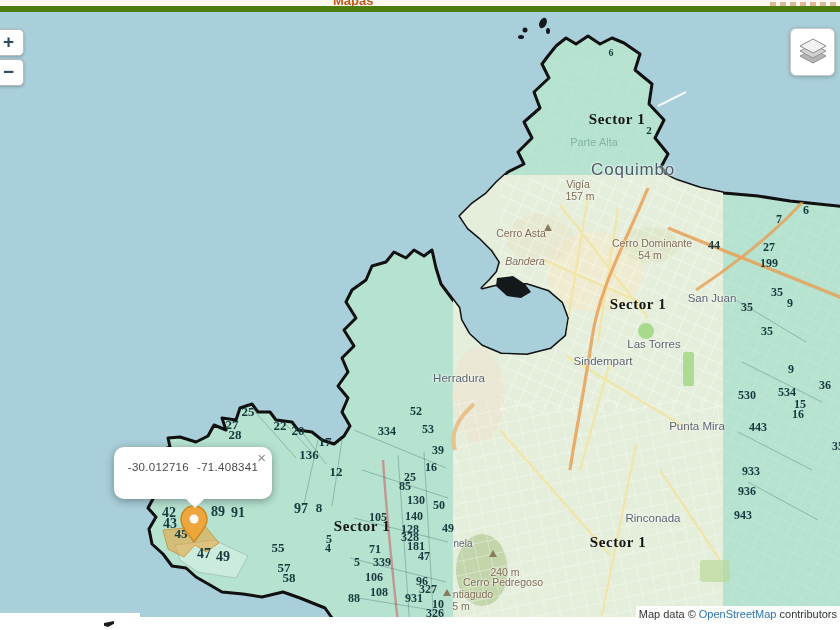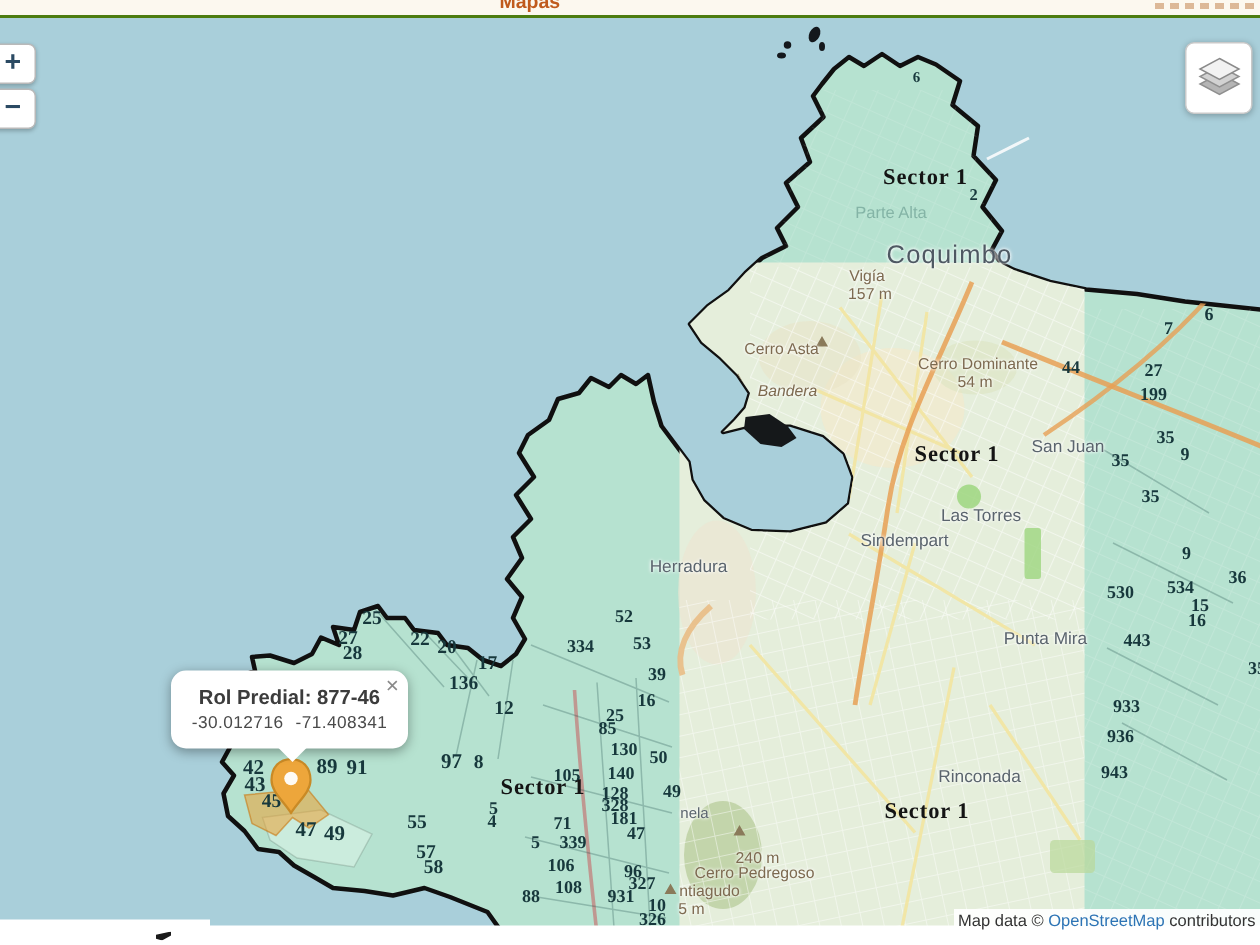--- a/index.html
+++ b/index.html
@@ -5,21 +5,21 @@
   :root{
     --water:#a9cfda; --land:#b6e2d0; --city:#e5eedb; --parcel:#17383c;
     --nav:#c05a1d; --link:#2d74b5; --road-orange:#e7a055; --road-yellow:#f2e4a0;
   }
   *{box-sizing:border-box;margin:0;padding:0}
   body{font-family:"Liberation Sans",sans-serif;background:#fff}
   #stage{position:relative;width:840px;height:630px;overflow:hidden;background:#fff}
 
   
   #topbar{position:absolute;left:0;top:0;width:840px;height:12px;background:#fcf8ef;
-    border-bottom:2px solid #4d7c0f;overflow:hidden;z-index:50}
+    border-bottom:6px solid #4d7c0f;overflow:hidden;z-index:50}
   #topbar .navitem{position:absolute;left:333px;top:-7px;font:700 13px "Liberation Sans",sans-serif;color:var(--nav)}
   #topbar .ghost{position:absolute;right:4px;top:2px;width:66px;height:4px;opacity:.7;
     background:repeating-linear-gradient(90deg,#cf9d72 0 6px,transparent 6px 10px)}
 
   
   #map{position:absolute;left:0;top:12px;width:840px;height:618px;background:var(--water)}
   #map svg{position:absolute;left:0;top:0}
 
   #labels-layer{position:absolute;inset:0;z-index:10;pointer-events:none}
   .lbl{position:absolute;transform:translate(-50%,-50%);white-space:nowrap;pointer-events:none;line-height:1}
@@ -253,21 +253,20 @@
   <div id="layersctl">
     <svg width="30" height="28" viewBox="0 0 30 28">
       <polygon points="15,11 28,18 15,25 2,18" fill="#b5b5b5" stroke="#8f8f8f" stroke-width="1"></polygon>
       <polygon points="15,6 28,13 15,20 2,13" fill="#d2d2d2" stroke="#909090" stroke-width="1"></polygon>
       <polygon points="15,1 28,8 15,15 2,8" fill="#f2f2f2" stroke="#8a8a8a" stroke-width="1"></polygon>
     </svg>
   </div>
 
   <div id="popup">
     <span class="close">×</span>
-    <div class="title"><span>Rol Predial:</span> <span>877-46</span></div>
     <div class="coords"><span>-30.012716</span><span>-71.408341</span></div>
     <span class="ptr"></span>
   </div>
 
   <div id="marker">
     <svg width="28" height="38" viewBox="0 0 28 38">
       <path d="M14,1 C22,1 27,7 27,15 C27,23 19,29 14,37 C9,29 1,23 1,15 C1,7 6,1 14,1 Z" fill="#eda63b" stroke="#c98a26" stroke-width="1.5"></path>
       <circle cx="14" cy="14" r="4.5" fill="#ffffff" opacity="0.95"></circle>
     </svg>
   </div>

